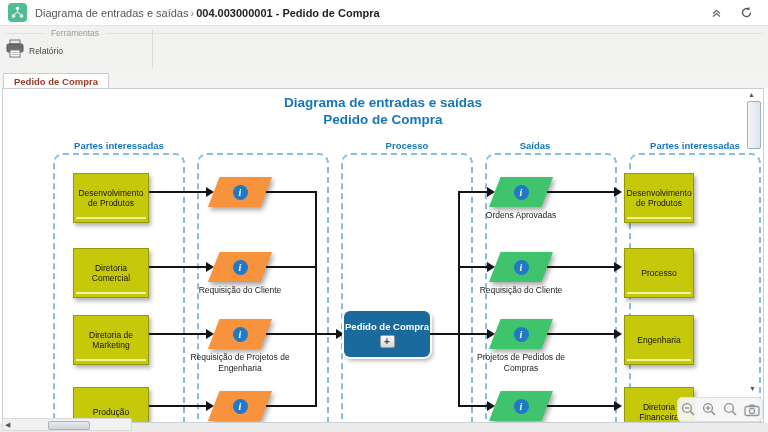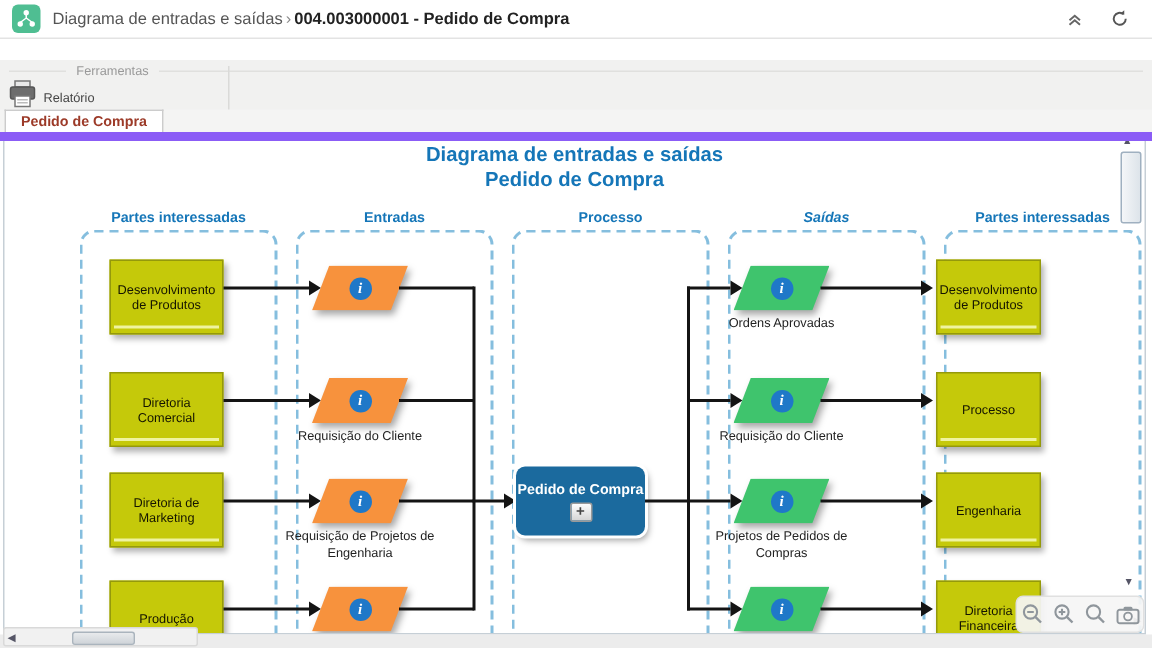--- a/index.html
+++ b/index.html
@@ -12,21 +12,21 @@
     box-sizing:border-box;gap:8px;z-index:30;}
   .app-icon{width:19px;height:19px;border-radius:4px;background:#4fbe92;display:flex;
     align-items:center;justify-content:center;flex:0 0 auto;}
   .crumb{font-size:11px;color:#555;white-space:nowrap;}
   .crumb-sep{font-size:11px;color:#888;margin:0 2px;}
   .crumb-current{font-size:11px;color:#222;font-weight:bold;white-space:nowrap;}
   .header-actions{margin-left:auto;display:flex;align-items:center;gap:14px;padding-right:6px;}
   .hicon{width:16px;height:16px;display:flex;align-items:center;justify-content:center;cursor:pointer;}
 
   
-  #ribbon{position:absolute;top:40px;left:0;width:768px;height:47px;background:#f1f1f0;
+  #ribbon{position:absolute;top:26px;left:0;width:768px;height:47px;background:#f1f1f0;
     border-bottom:7px solid #8b5cf6;z-index:25;}
   .ribbon-rule{position:absolute;top:7px;left:6px;width:756px;height:1px;background:#e0e0de;}
   .group-label{position:absolute;top:2px;left:0;width:150px;text-align:center;font-size:8.5px;
     color:#999;}
   .group-label span{background:#f1f1f0;padding:0 7px;}
   .ribbon-btns{position:absolute;top:11px;left:4px;display:flex;gap:8px;}
   .rbtn{width:76px;display:flex;flex-direction:row;align-items:center;gap:3px;
     cursor:pointer;background:none;border:none;padding:2px 0;}
   .rbtn .lbl{font-size:8.5px;color:#444;white-space:nowrap;}
   .ribbon-sep{position:absolute;left:152px;top:4px;height:38px;width:1px;background:#dadad8;}
@@ -158,25 +158,24 @@
 
   <div id="canvas">
     <div class="dtitle">
       <div>Diagrama de entradas e saídas</div>
       <div>Pedido de Compra</div>
     </div>
 
     <div id="diagram-layer" style="position:absolute;left:0;top:0;width:100%;height:100%;">
         <div class="col-header" style="left: 50px;">Partes interessadas</div>
         <div class="col-container" style="left: 50px;"></div>
-        <div class="col-header" style="left: 194px;">Entradas</div>
         <div class="col-container" style="left: 194px;"></div>
         <div class="col-header" style="left: 338px;">Processo</div>
         <div class="col-container" style="left: 338px;"></div>
-        <div class="col-header" style="left: 482px; font-style: italic;">Saídas</div>
+        <div class="col-header" style="left: 466px;">Saídas</div>
         <div class="col-container" style="left: 482px;"></div>
         <div class="col-header" style="left: 626px;">Partes interessadas</div>
         <div class="col-container" style="left: 626px;"></div>
         <div class="vline" style="left: 312px; top: 102px; height: 216px;"></div>
         <div class="vline" style="left: 455px; top: 102px; height: 216px;"></div>
         <div class="ybox" style="left: 70px; top: 84px;">Desenvolvimento de Produtos</div>
         <div class="hline" style="left: 146px; top: 102px; width: 57px;"></div>
         <div class="ahead" style="left: 203px; top: 98px;"></div>
         <div class="shape-wrap" style="left: 205px; top: 88px;">
           <div class="para orange">

